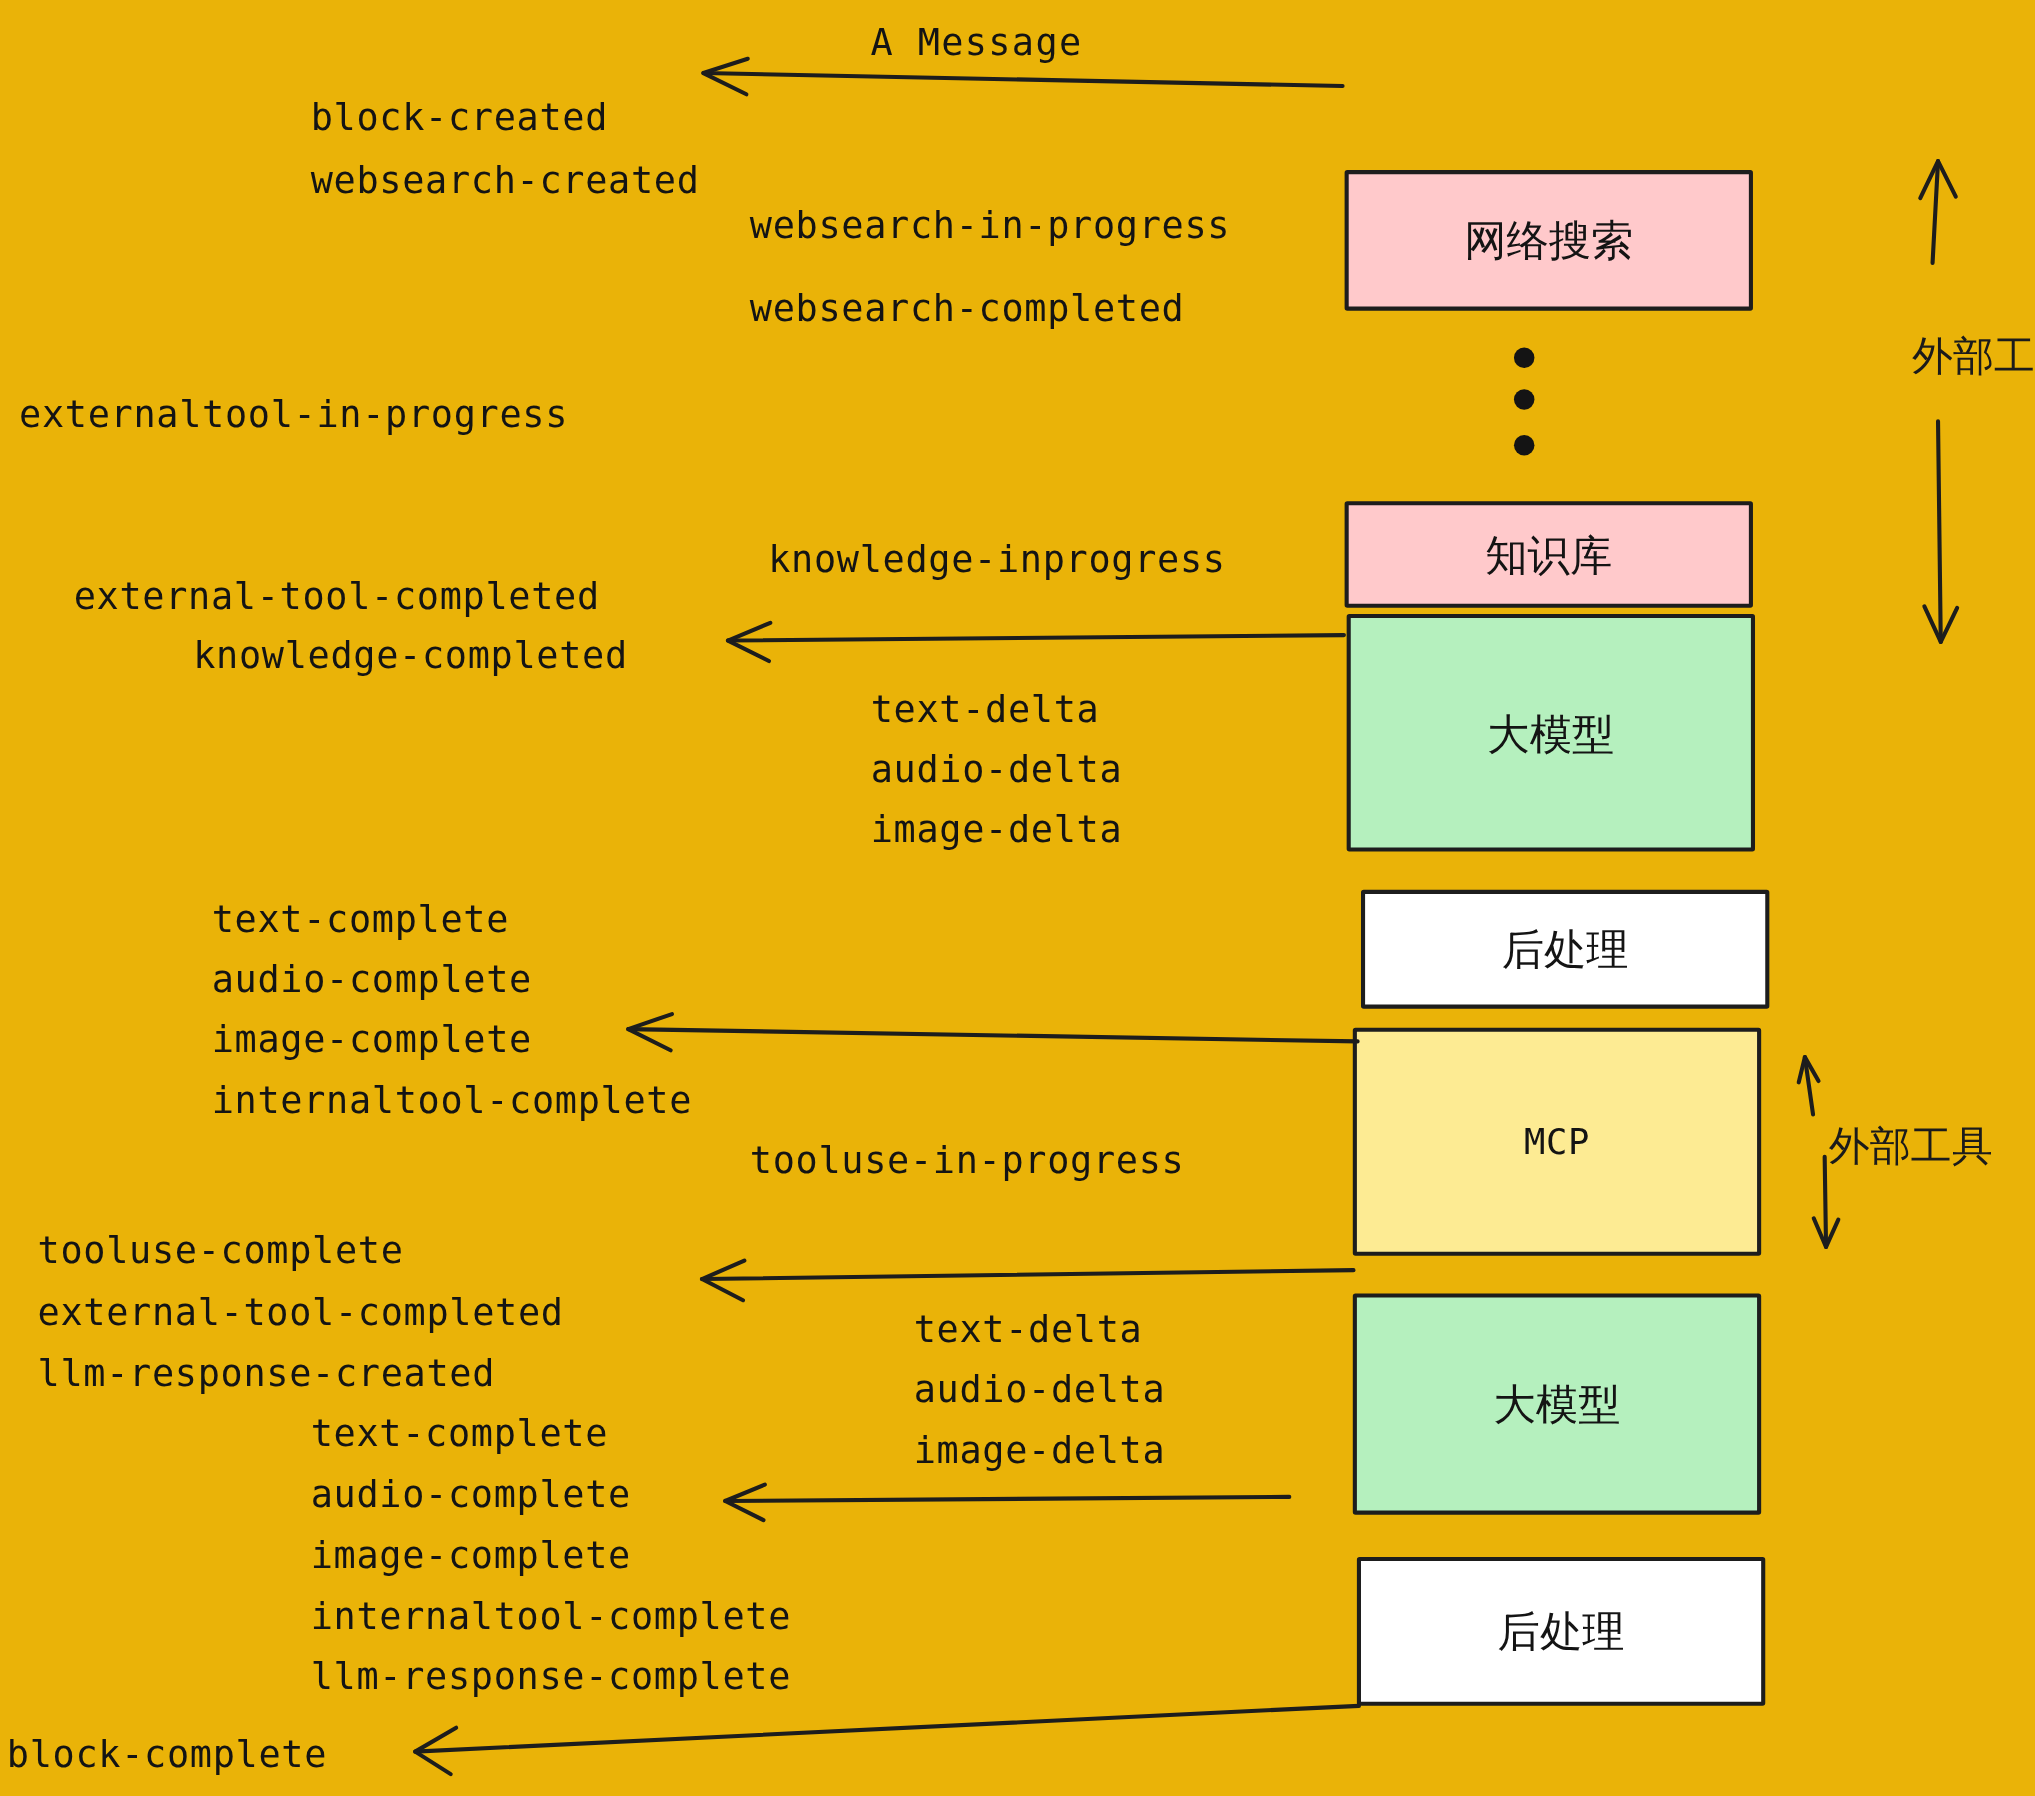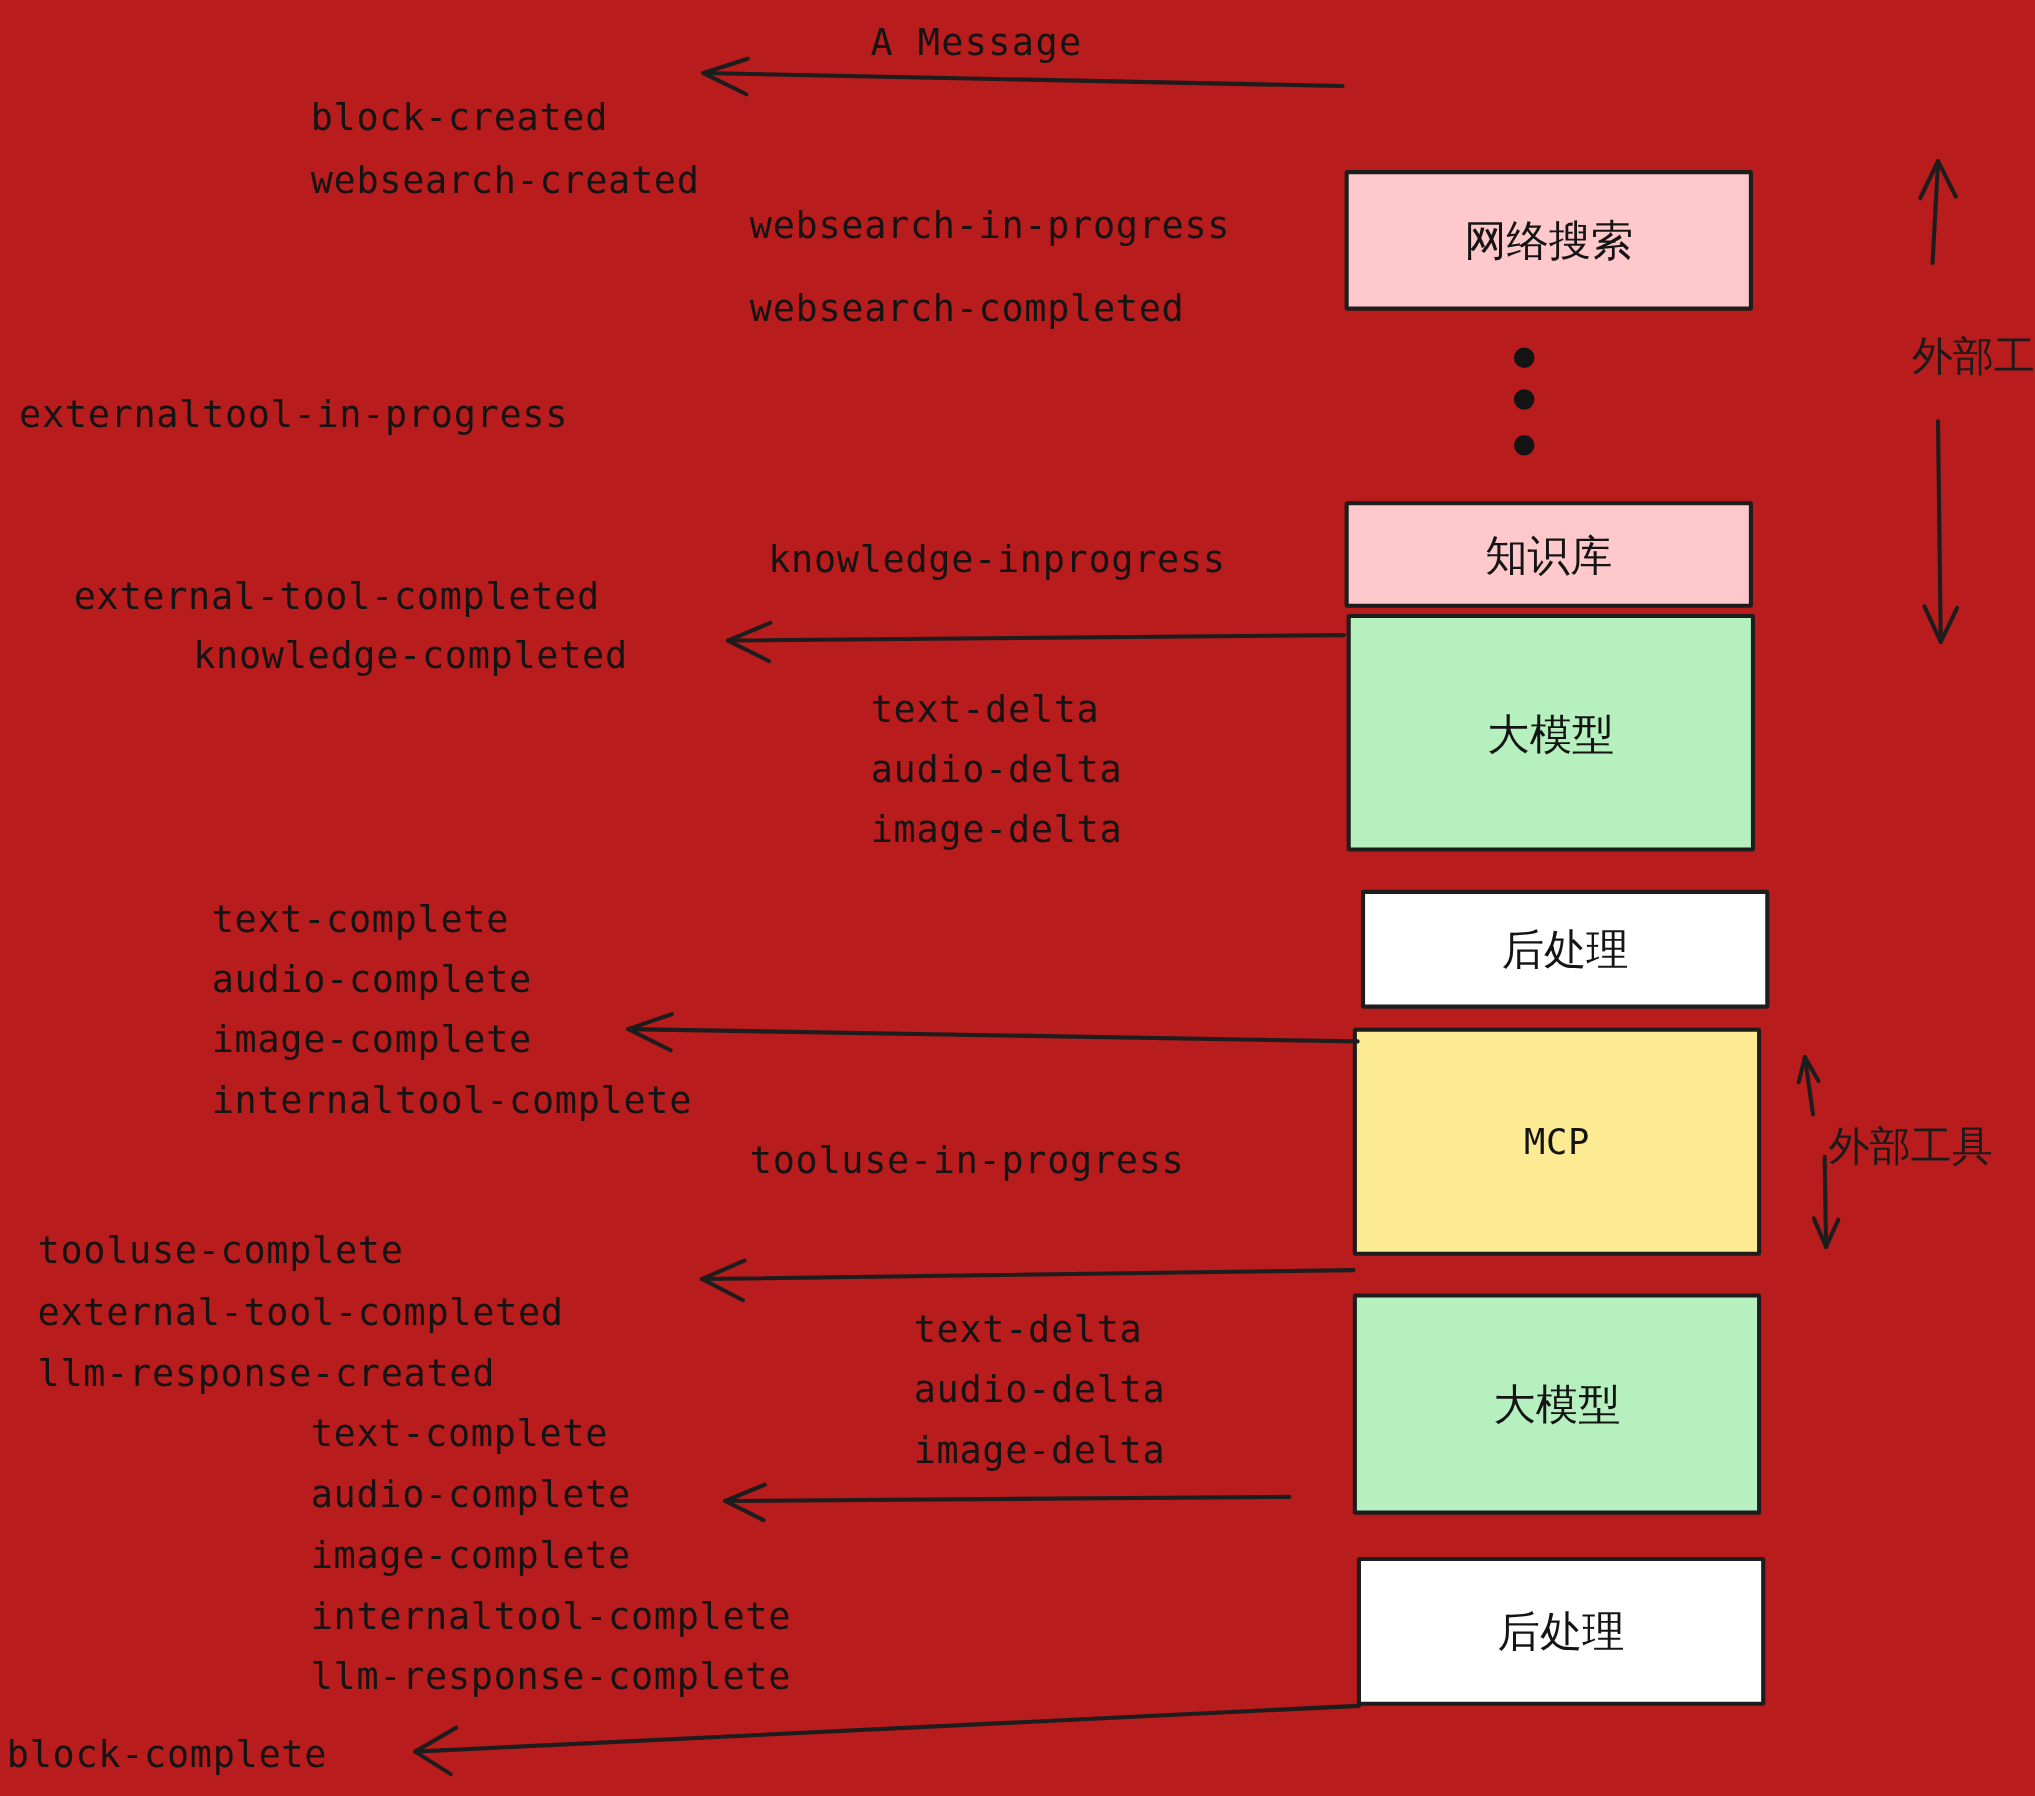--- a/index.html
+++ b/index.html
@@ -4,21 +4,21 @@
 <style>
   html, body {
     margin: 0;
     padding: 0;
     background: #ffffff;
   }
   #stage {
     position: relative;
     width: 2035px;
     height: 1796px;
-    background: #b91c1c;
+    background: #eab308;
     overflow: hidden;
     font-family: "DejaVu Sans Mono", "Liberation Mono", monospace;
   }
   svg#diagram {
     position: absolute;
     inset: 0;
     width: 2035px;
     height: 1796px;
     display: block;
   }

